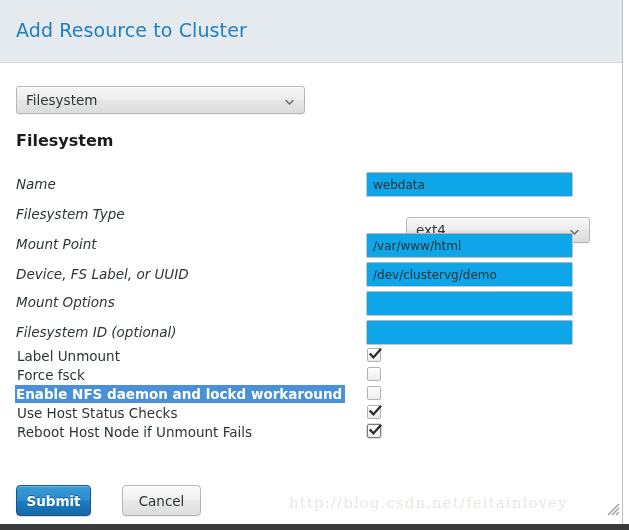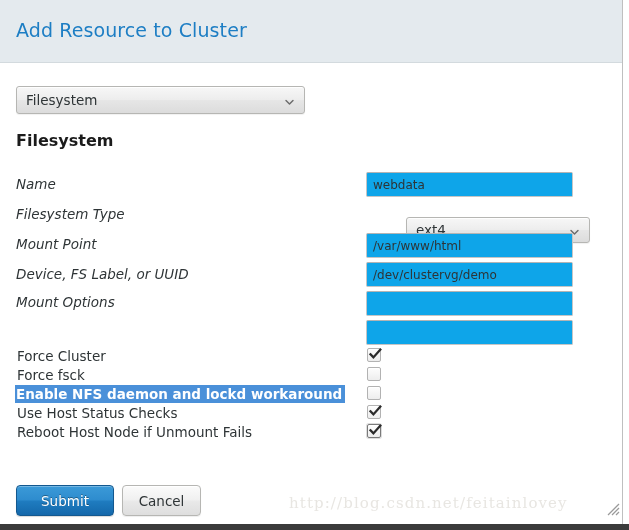--- a/index.html
+++ b/index.html
@@ -128,25 +128,25 @@
     font-size: 13.5px;
     text-align: center;
     cursor: default;
     white-space: nowrap;
   }
   .btn .btxt {
     position: absolute; left: 0; right: 0; top: 50%;
     transform: translateY(-50%);
   }
   #submit-button {
-    left: 16px; top: 485px; width: 98px; height: 31px;
+    left: 16px; top: 485px; width: 75px; height: 31px;
     background: linear-gradient(to bottom, #3b9ad8 0%, #2e8cce 48%, #1f7cc0 52%, #1468ab 100%);
     border: 1px solid #13588f;
     color: #ffffff;
-    font-weight: normal;
+    font-weight: bold;
     box-shadow: inset 0 1px 0 rgba(255,255,255,.30), 0 1px 1px rgba(0,0,0,.15);
     text-shadow: 0 -1px 0 rgba(0,0,0,.35);
   }
   #cancel-button {
     left: 122px; top: 485px; width: 79px; height: 31px;
     background: linear-gradient(to bottom, #fbfbfb 0%, #f0f0f0 48%, #e9e9e9 52%, #dedede 100%);
     border: 1px solid #b6b6b3;
     color: #2e3436;
     box-shadow: inset 0 1px 0 rgba(255,255,255,.85), 0 1px 1px rgba(0,0,0,.07);
   }
@@ -189,22 +189,23 @@
     </span>
   </div>
 
   <div id="section-heading">Filesystem</div>
 
   <div class="field-label" style="top:176px">Name</div>
   <div class="field-label" style="top:206px">Filesystem Type</div>
   <div class="field-label" style="top:236px">Mount Point</div>
   <div class="field-label" style="top:266px">Device, FS Label, or UUID</div>
   <div class="field-label" style="top:294px">Mount Options</div>
-
-  <div class="check-label" style="top:347px">Force Cluster</div>
+  <div class="field-label" style="top:324px">Filesystem ID (optional)</div>
+
+  <div class="check-label" style="top:347px">Label Unmount</div>
   <div class="check-label" style="top:366px">Force fsck</div>
   <div class="check-label selected" style="top:385px">Enable NFS daemon and lockd workaround</div>
   <div class="check-label" style="top:404px">Use Host Status Checks</div>
   <div class="check-label" style="top:423px">Reboot Host Node if Unmount Fails</div>
 
   <div class="gtk-input" style="left:366px; top:172px; width:207px; height:25px;">
     <span class="val">webdata</span>
   </div>
 
   <div class="gtk-select" style="left:362px; top:217px; width:184px; height:26px;margin-left:44px;">

